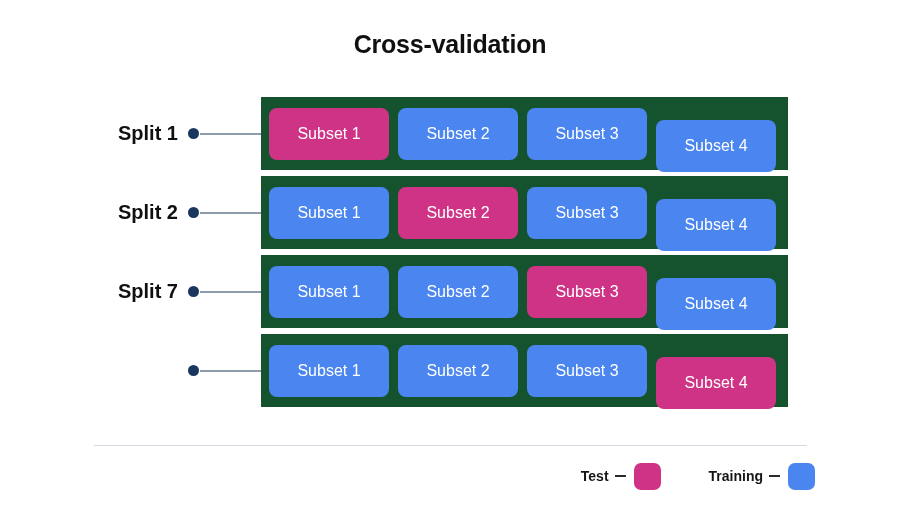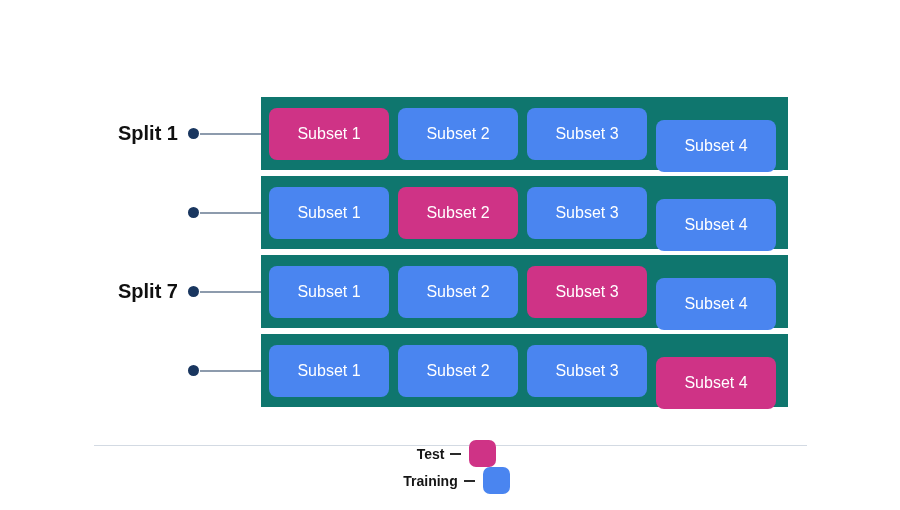--- a/index.html
+++ b/index.html
@@ -85,21 +85,21 @@
     flex: 1 1 auto;
     margin-left: 1px;
   }
 
   .split-band {
     position: absolute;
     left: 167px;
     top: 0;
     width: 527px;
     height: 73px;
-    background: #0f766e;
+    background: #14532d;
     display: flex;
     align-items: center;
     padding: 0 8px;
   }
 
   .subset-box {
     width: 120px;
     height: 52px;
     border-radius: 8px;
     display: flex;
@@ -122,27 +122,26 @@
     top: 445px;
     width: 713px;
     height: 1px;
     background: #d3dae3;
   }
 
   
   #legend {
     position: absolute;
     top: 458px;
-    left: 76px;
+    left: 102px;
     width: 713px;
     height: 36px;
     display: flex;
     align-items: center;
     justify-content: flex-end;
-    flex-direction: column;
   }
   .legend-item {
     display: flex;
     align-items: center;
     margin-left: 48px;
   }
   .legend-label {
     font-size: 14px;
     font-weight: bold;
     color: #151515;
@@ -162,38 +161,40 @@
     flex: none;
   }
   .legend-swatch.test     { background: #cf3386; }
   .legend-swatch.training { background: #4a85f0; }
 </style>
 </head>
 <body>
 
 <div id="canvas">
 
+  <div id="chart-title">Cross-validation</div>
 
   <div id="splits-area">
 
     <div class="split-row">
       <div class="split-label">Split 1</div>
       <div class="split-connector">
         <span class="split-dot"></span>
         <span class="split-line"></span>
       </div>
       <div class="split-band">
         <div class="subset-box test">Subset 1</div>
         <div class="subset-box training">Subset 2</div>
         <div class="subset-box training">Subset 3</div>
         <div class="subset-box training">Subset 4</div>
       </div>
     </div>
 
     <div class="split-row">
+      <div class="split-label">Split 2</div>
       <div class="split-connector">
         <span class="split-dot"></span>
         <span class="split-line"></span>
       </div>
       <div class="split-band">
         <div class="subset-box training">Subset 1</div>
         <div class="subset-box test">Subset 2</div>
         <div class="subset-box training">Subset 3</div>
         <div class="subset-box training">Subset 4</div>
       </div>

